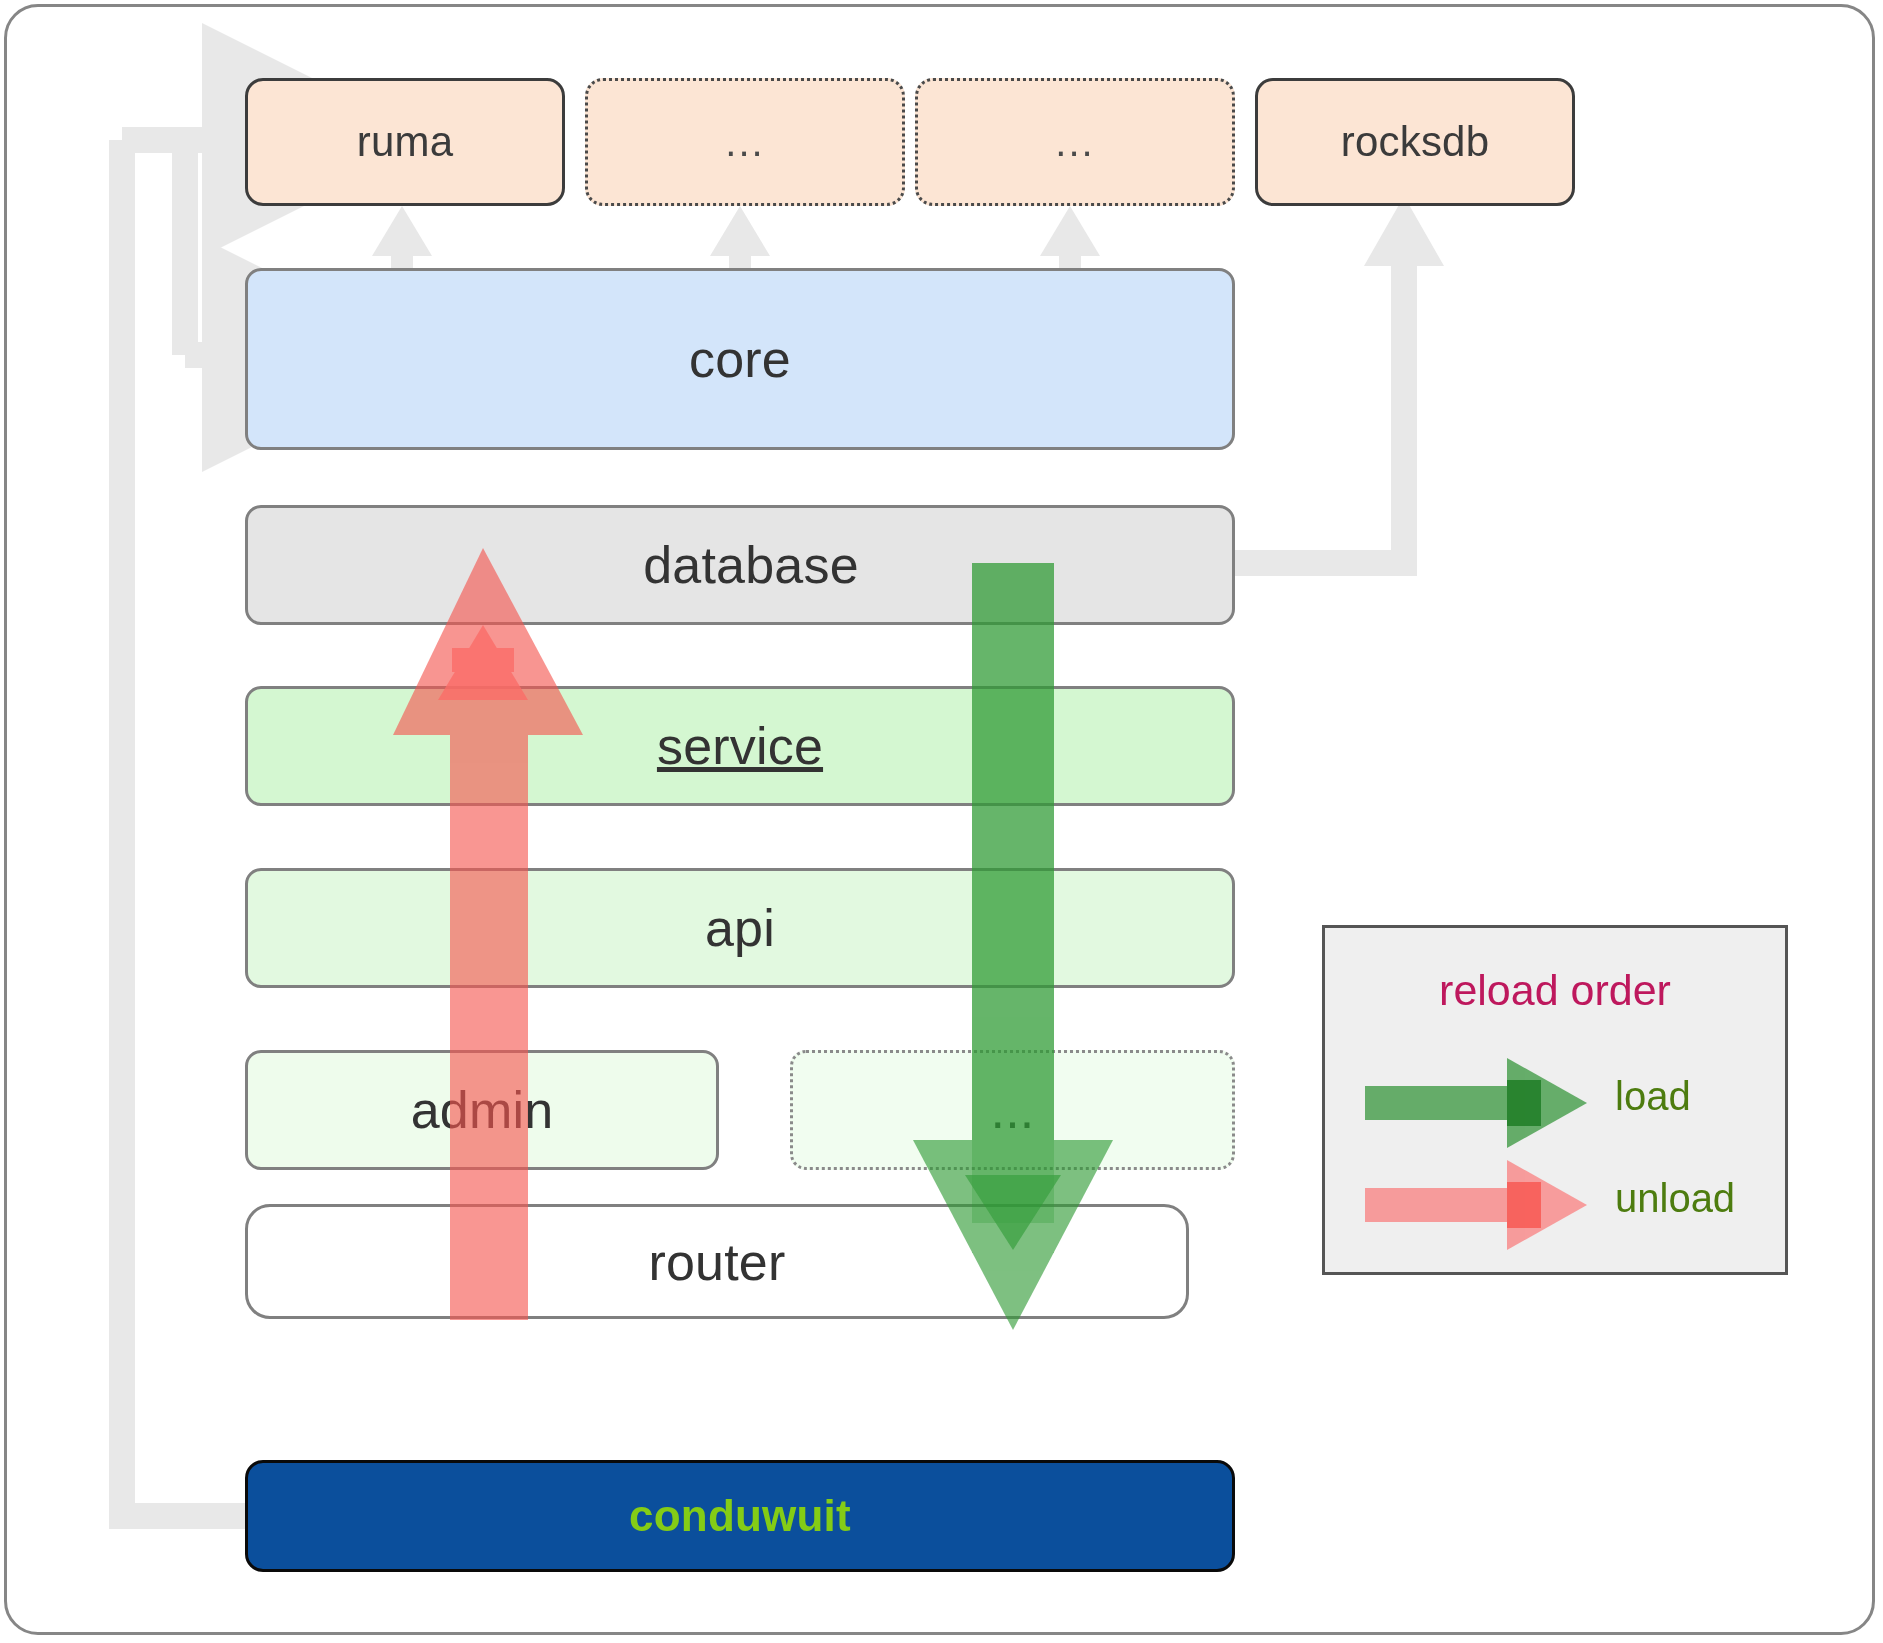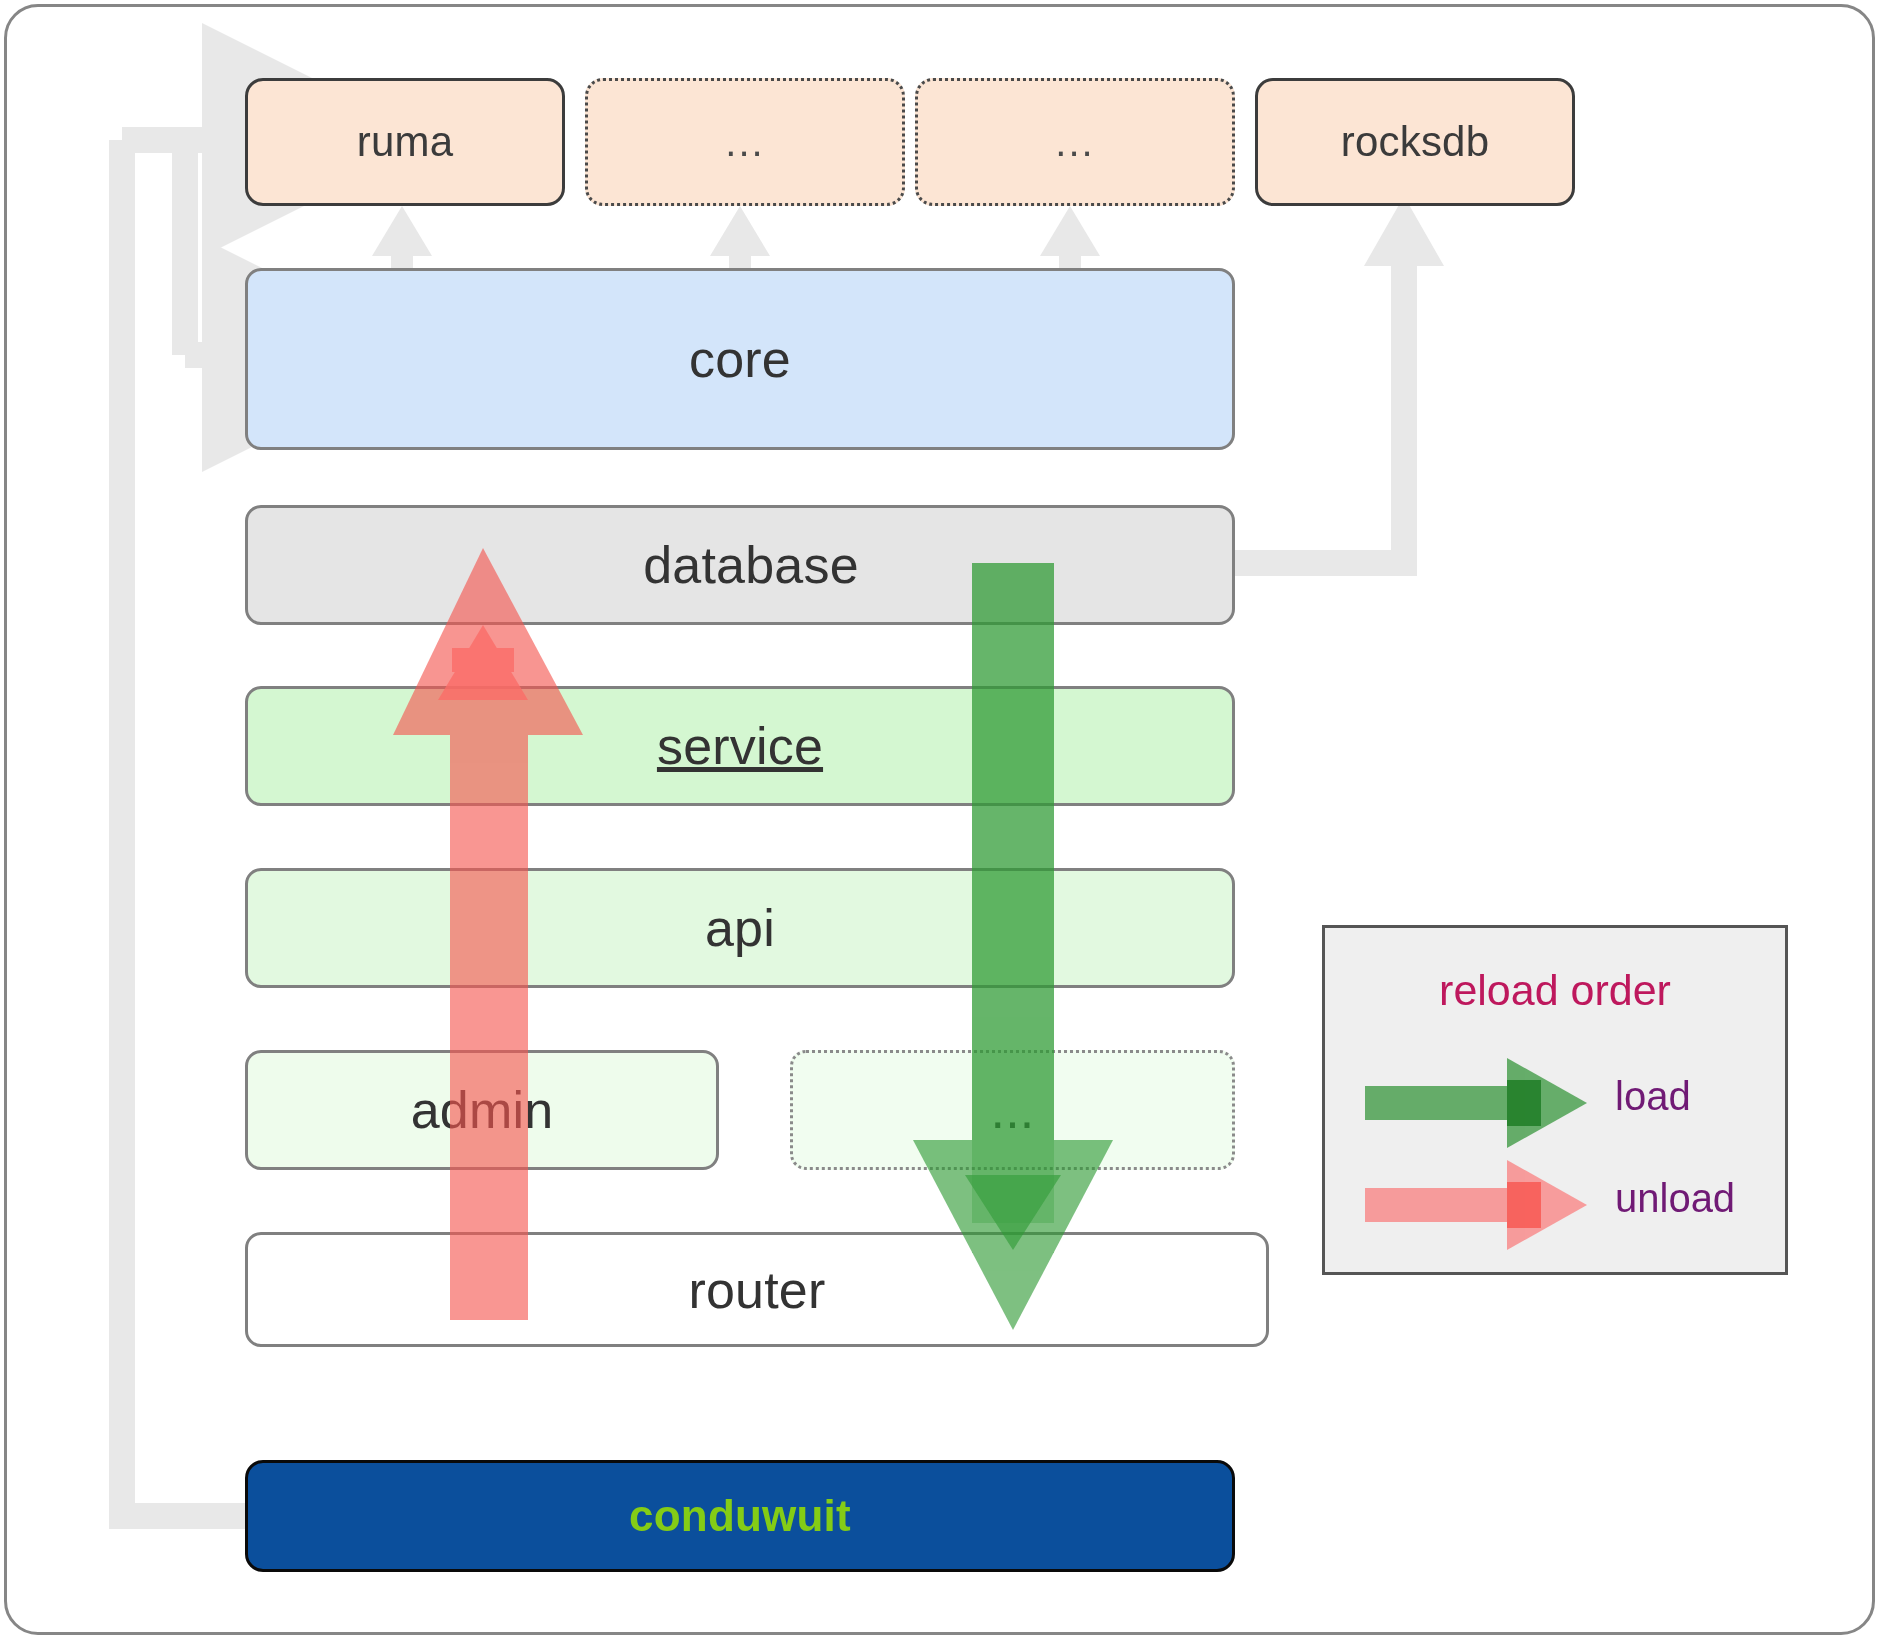--- a/index.html
+++ b/index.html
@@ -99,21 +99,21 @@
     color: #be185d;
   }
   #legend .row { position: absolute; left: 40px; width: 386px; height: 90px; }
   #legend .row.r1 { top: 130px; }
   #legend .row.r2 { top: 232px; }
   #legend .row .txt {
     position: absolute;
     left: 250px;
     top: 16px;
     font-size: 40px;
-    color: #701a75;
+    color: #4d7c0f;
     white-space: nowrap;
   }
   #legend .row svg { position: absolute; left: 0; top: 0; }
 
   
   .ov { position: absolute; left: 0; top: 0; width: 1883px; height: 1643px; }
   #connectors { z-index: 2; }
   #bigarrows  { z-index: 9; pointer-events: none; }
 </style>
 </head>
@@ -189,21 +189,21 @@
     <span class="lbl">api</span>
   </div>
 
   <div class="node lay adm" style="left:245px; top:1050px; width:474px; height:120px;">
     <span class="lbl">admin</span>
   </div>
   <div class="node lay dots2 dots" style="left:790px; top:1050px; width:445px; height:120px;">
     <span class="lbl">...</span>
   </div>
 
-  <div class="node lay router" style="left:245px; top:1232px; width:1024px; height:115px;">
+  <div class="node lay router" style="left:245px; top:1204px; width:944px; height:115px;border-radius:25px;">
     <span class="lbl">router</span>
   </div>
 
   <div class="node root-box" style="left:245px; top:1460px; width:990px; height:112px;">
     <span class="lbl">conduwuit</span>
   </div>
 
   <svg class="ov" id="bigarrows" viewBox="0 0 1883 1643" xmlns="http://www.w3.org/2000/svg">
 
     <g opacity="0.62">

